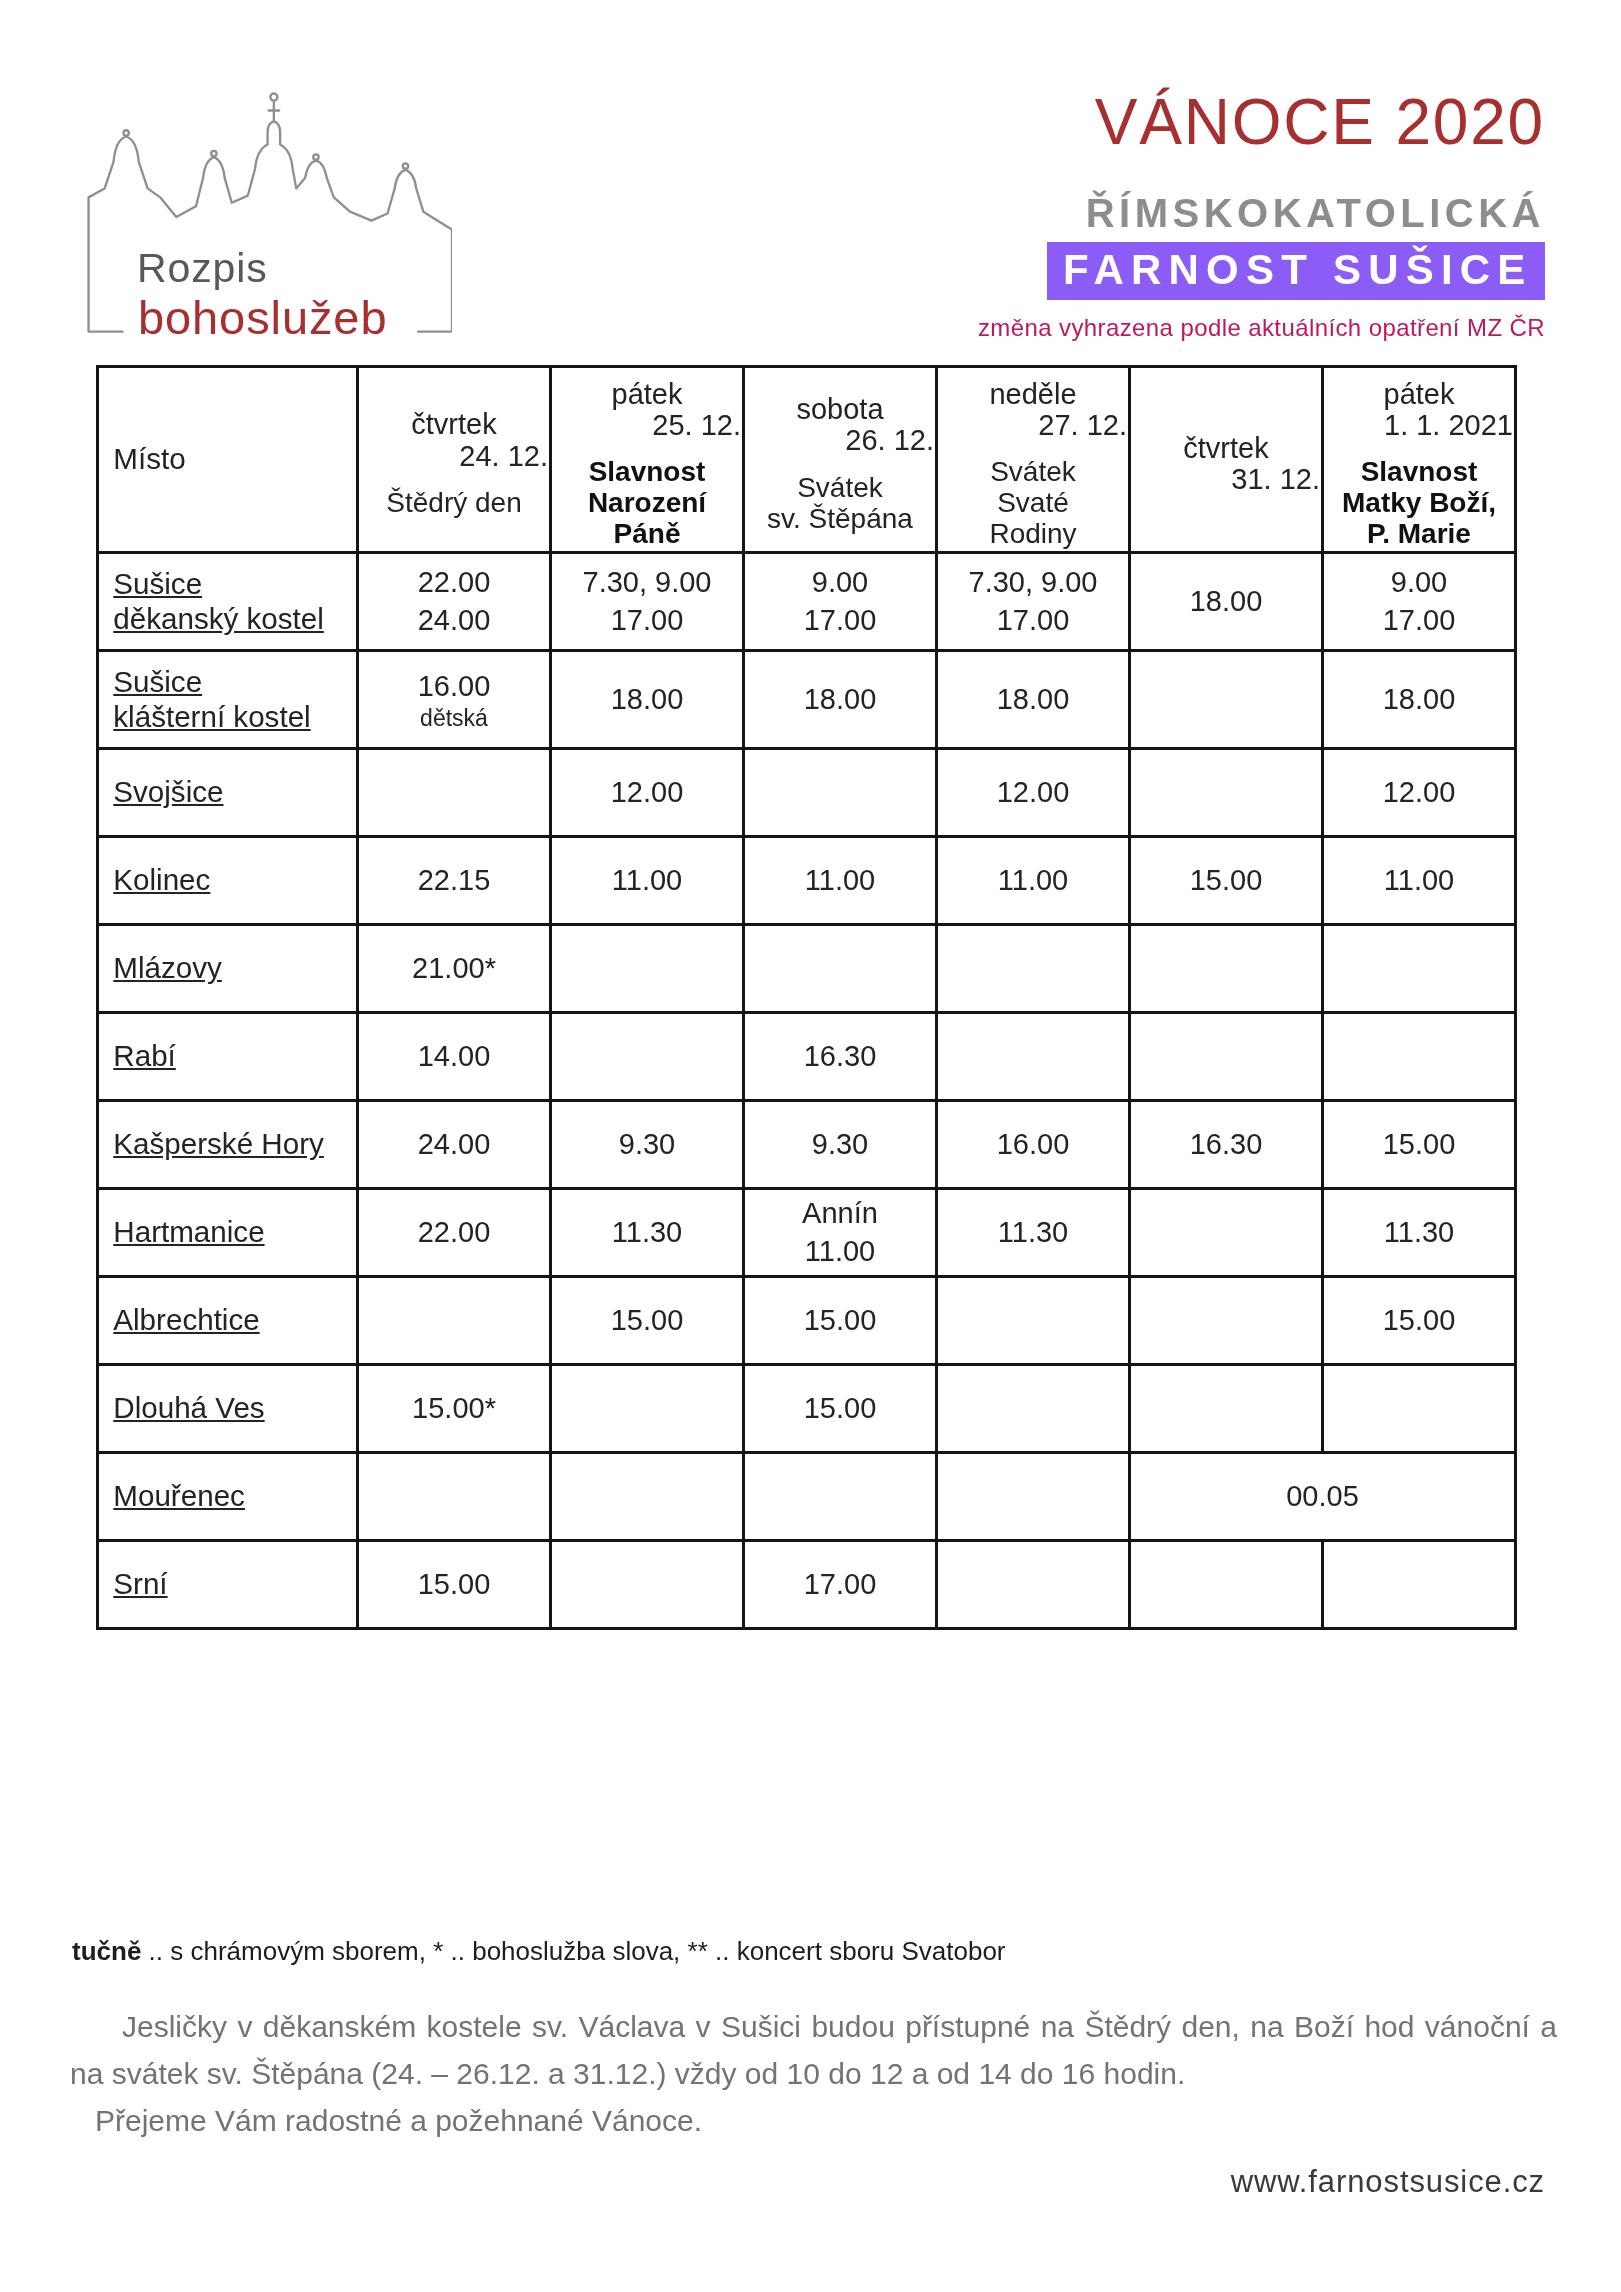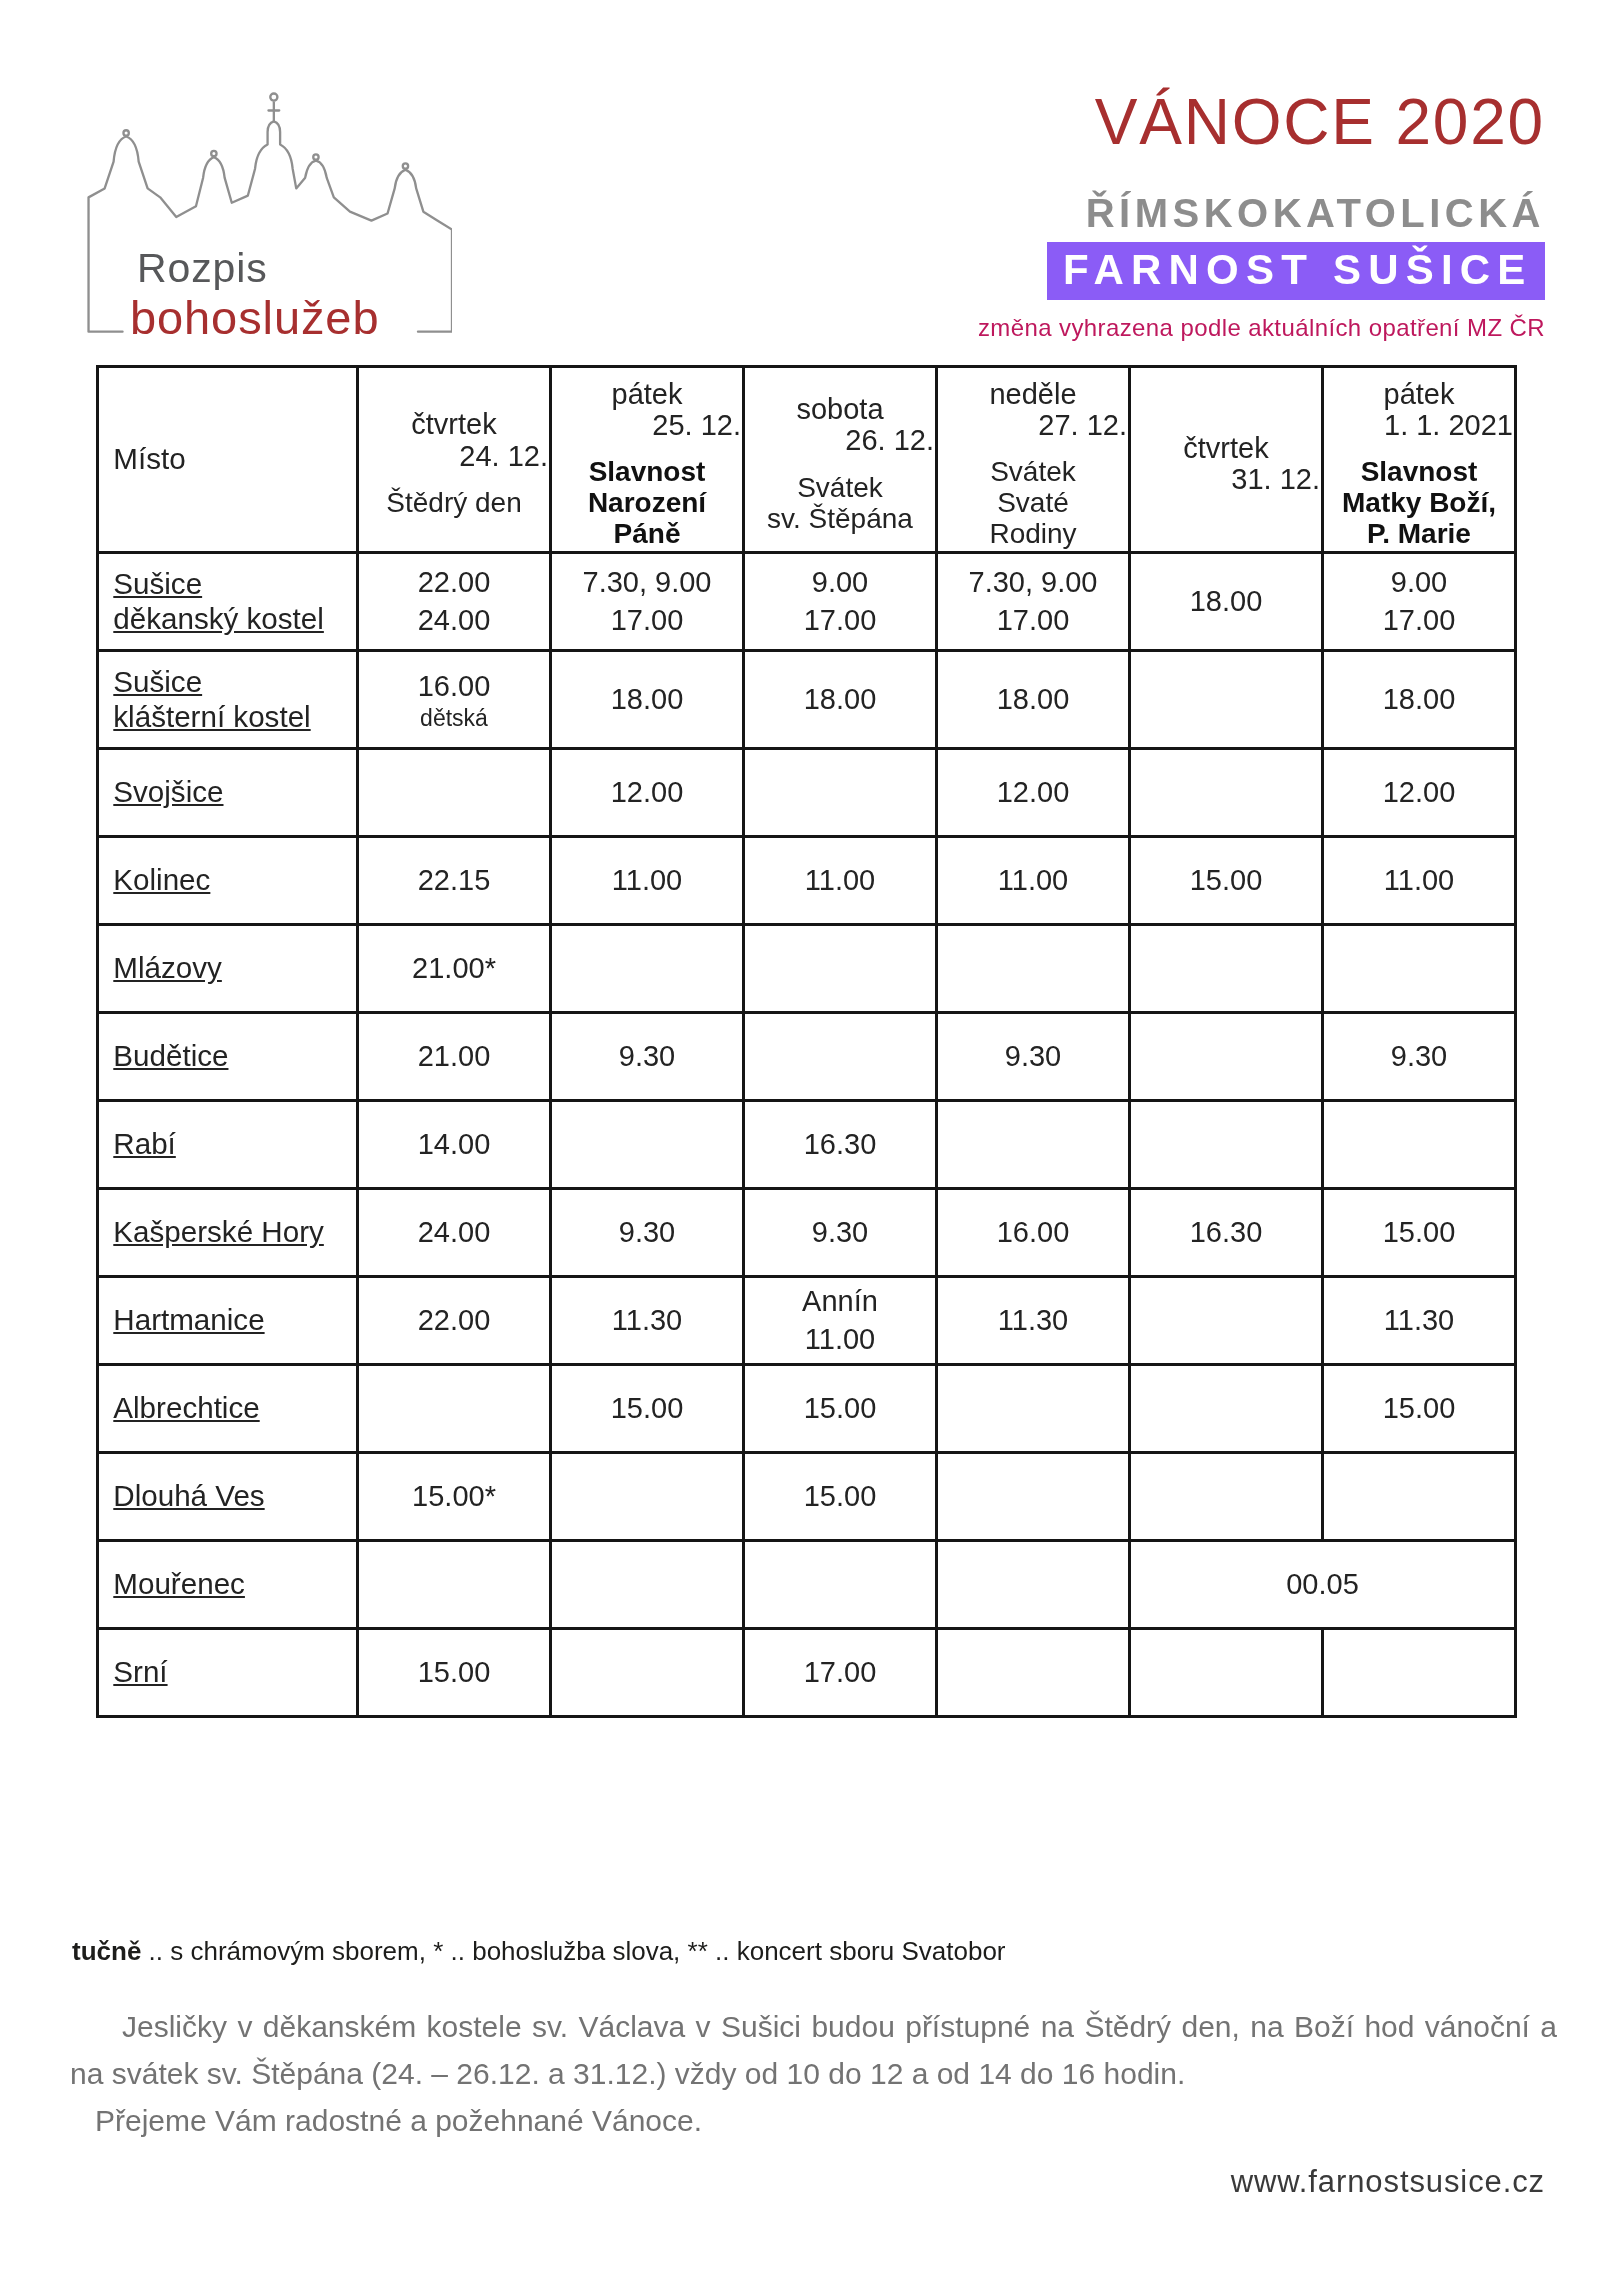--- a/index.html
+++ b/index.html
@@ -13,21 +13,21 @@
   }
 
   
   .logo{position:absolute;left:76px;top:61px;width:376px;height:296px;}
   .logo svg{position:absolute;left:0;top:0;}
   .logo-line1{
     position:absolute;left:61px;top:184px;
     font-size:41px;color:#57585a;letter-spacing:0.9px;
   }
   .logo-line2{
-    position:absolute;left:54px;top:229px;
+    position:absolute;left:62px;top:229px;
     font-size:47px;color:#a72f2f;letter-spacing:0.9px;text-align:right;
   }
 
   
   .header-right{position:absolute;right:76px;top:90px;text-align:right;width:985px;}
   .main-title{
     font-size:64px;color:#a72f2f;letter-spacing:1.8px;line-height:1;
     font-weight:400;
   }
   .org-line1{
@@ -277,37 +277,20 @@
           <td class="time">
             <div>21.00*</div>
           </td>
           <td class="time"></td>
           <td class="time"></td>
           <td class="time"></td>
           <td class="time"></td>
           <td class="time"></td>
         </tr>
         <tr class="rnorm">
-          <td class="place">Budětice</td>
-          <td class="time">
-            <div>21.00</div>
-          </td>
-          <td class="time">
-            <div>9.30</div>
-          </td>
-          <td class="time"></td>
-          <td class="time">
-            <div>9.30</div>
-          </td>
-          <td class="time"></td>
-          <td class="time">
-            <div>9.30</div>
-          </td>
-        </tr>
-        <tr class="rnorm">
           <td class="place">Rabí</td>
           <td class="time">
             <div>14.00</div>
           </td>
           <td class="time"></td>
           <td class="time">
             <div>16.30</div>
           </td>
           <td class="time"></td>
           <td class="time"></td>

